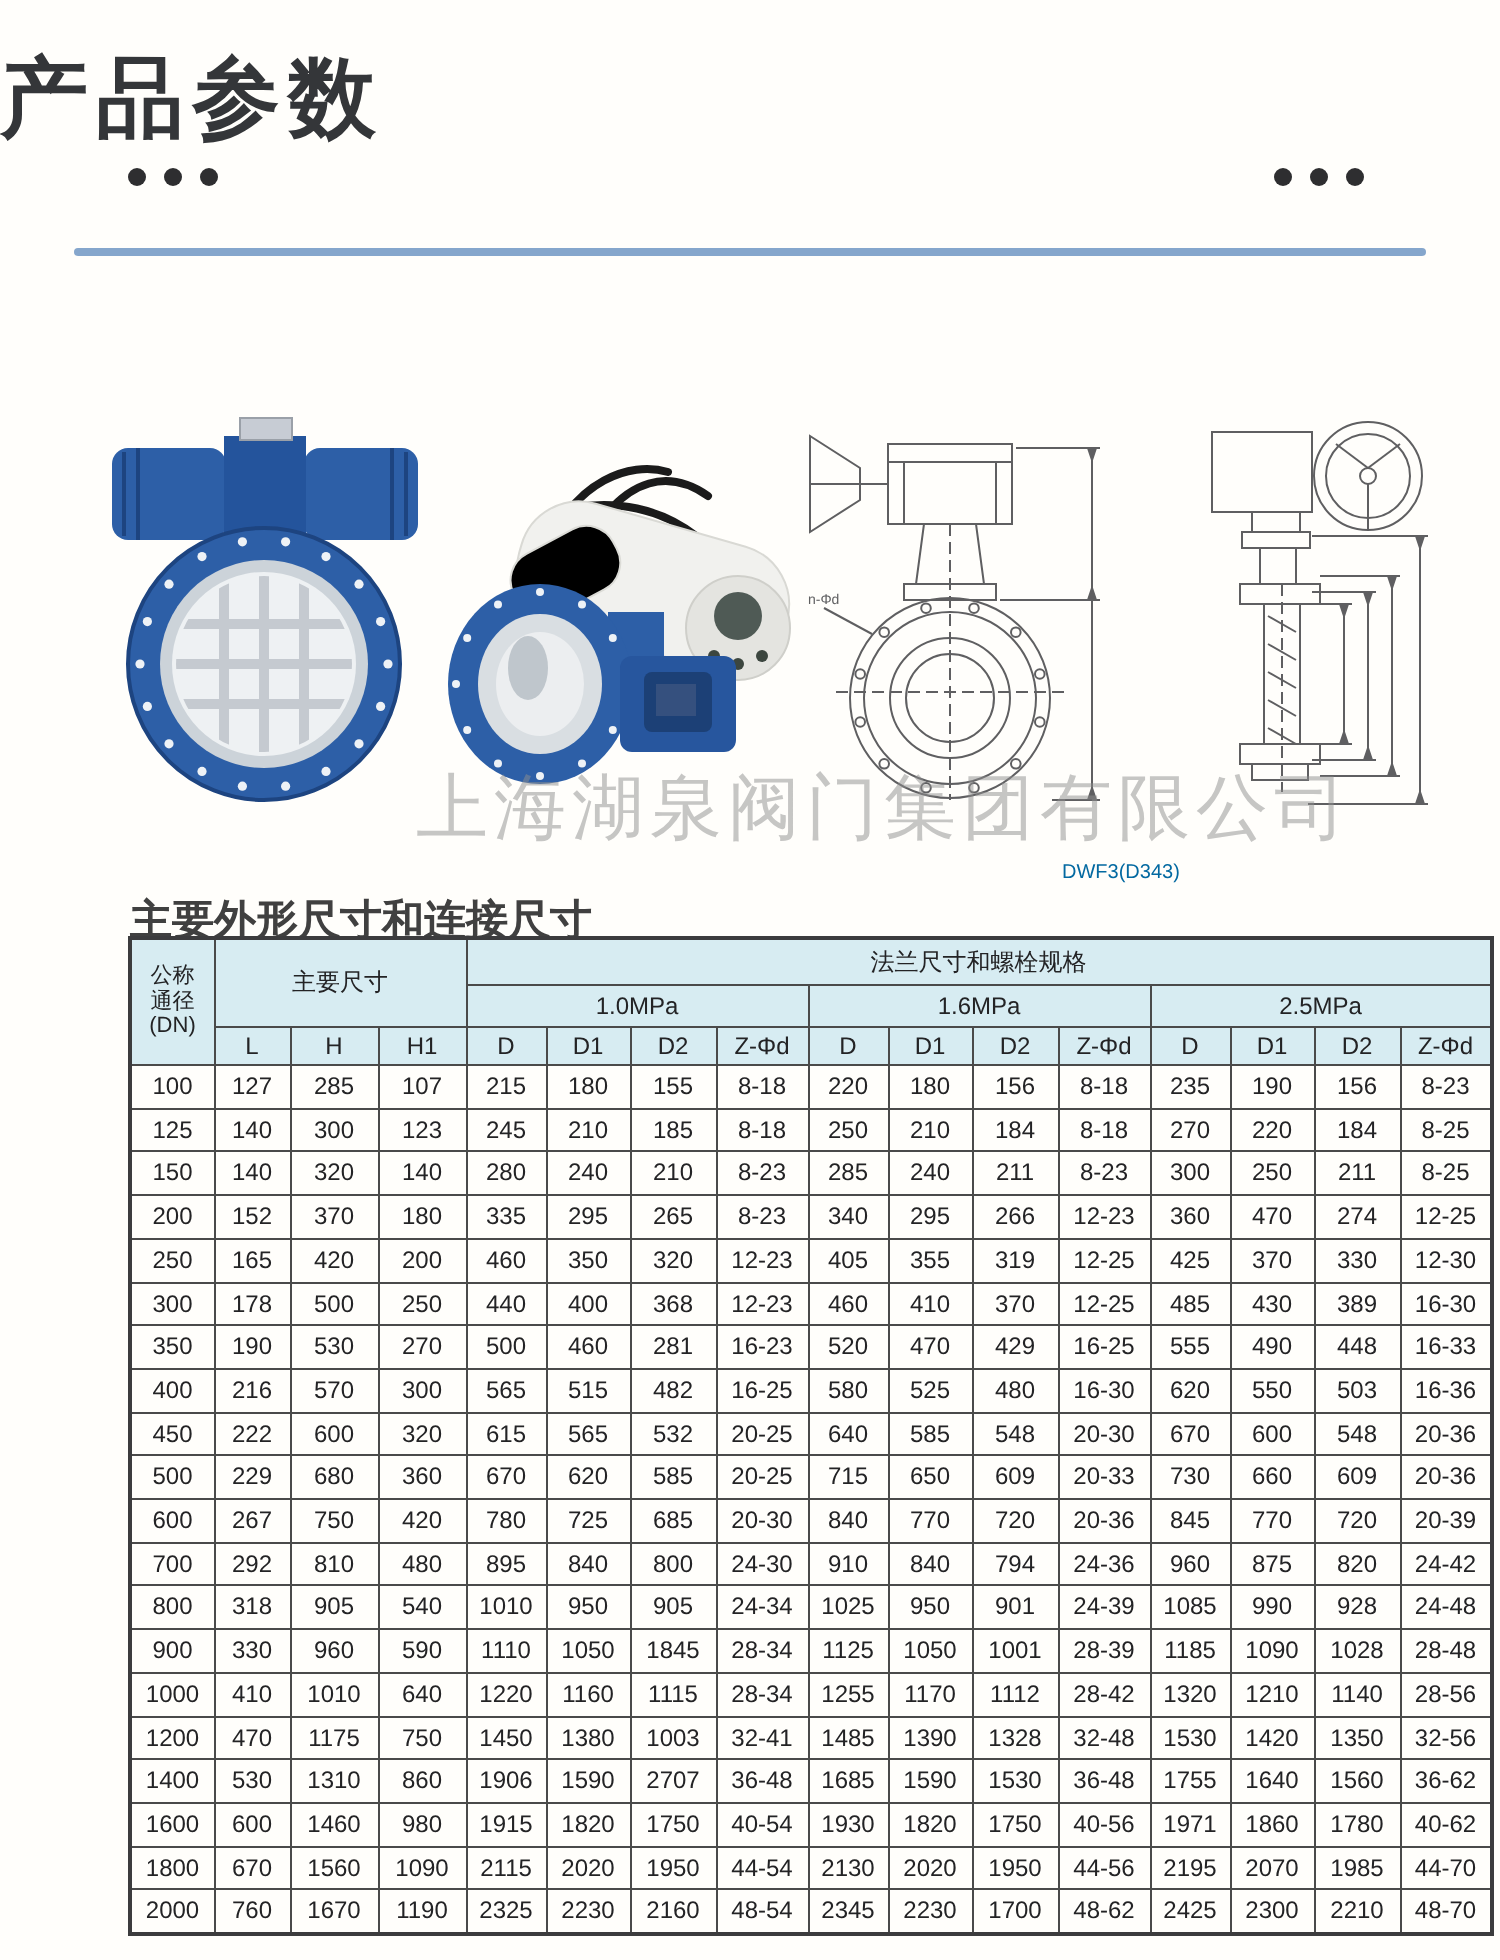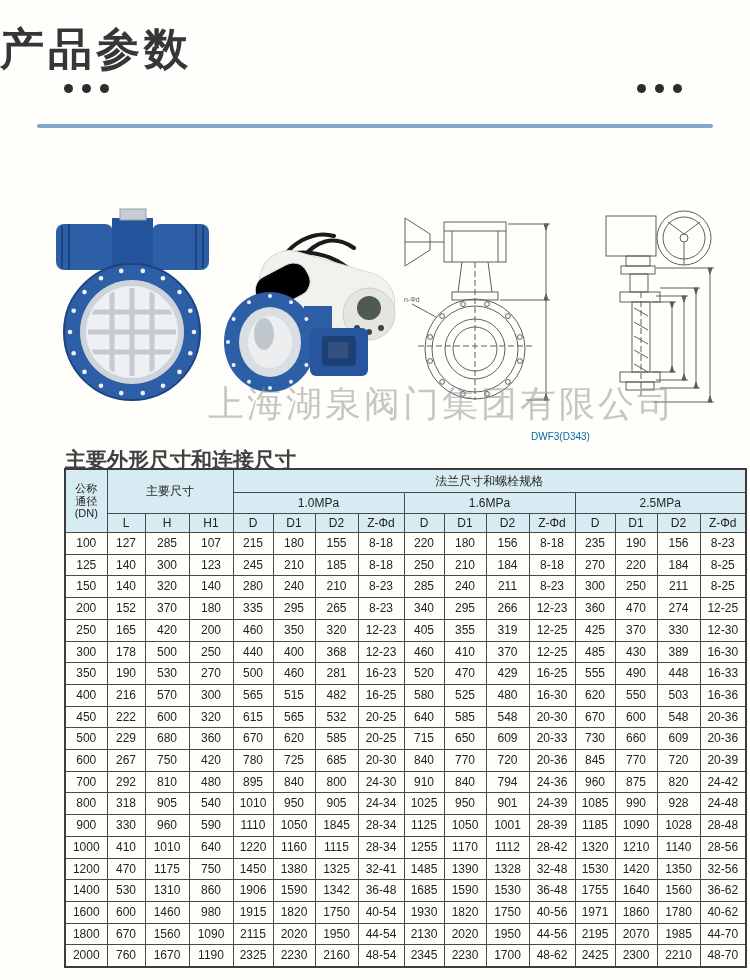--- a/index.html
+++ b/index.html
@@ -576,39 +576,39 @@
           <td>1140</td>
           <td>28-56</td>
         </tr>
         <tr>
           <td>1200</td>
           <td>470</td>
           <td>1175</td>
           <td>750</td>
           <td>1450</td>
           <td>1380</td>
-          <td>1325</td>
+          <td>1003</td>
           <td>32-41</td>
           <td>1485</td>
           <td>1390</td>
           <td>1328</td>
           <td>32-48</td>
           <td>1530</td>
           <td>1420</td>
           <td>1350</td>
           <td>32-56</td>
         </tr>
         <tr>
           <td>1400</td>
           <td>530</td>
           <td>1310</td>
           <td>860</td>
           <td>1906</td>
           <td>1590</td>
-          <td>1342</td>
+          <td>2707</td>
           <td>36-48</td>
           <td>1685</td>
           <td>1590</td>
           <td>1530</td>
           <td>36-48</td>
           <td>1755</td>
           <td>1640</td>
           <td>1560</td>
           <td>36-62</td>
         </tr>

